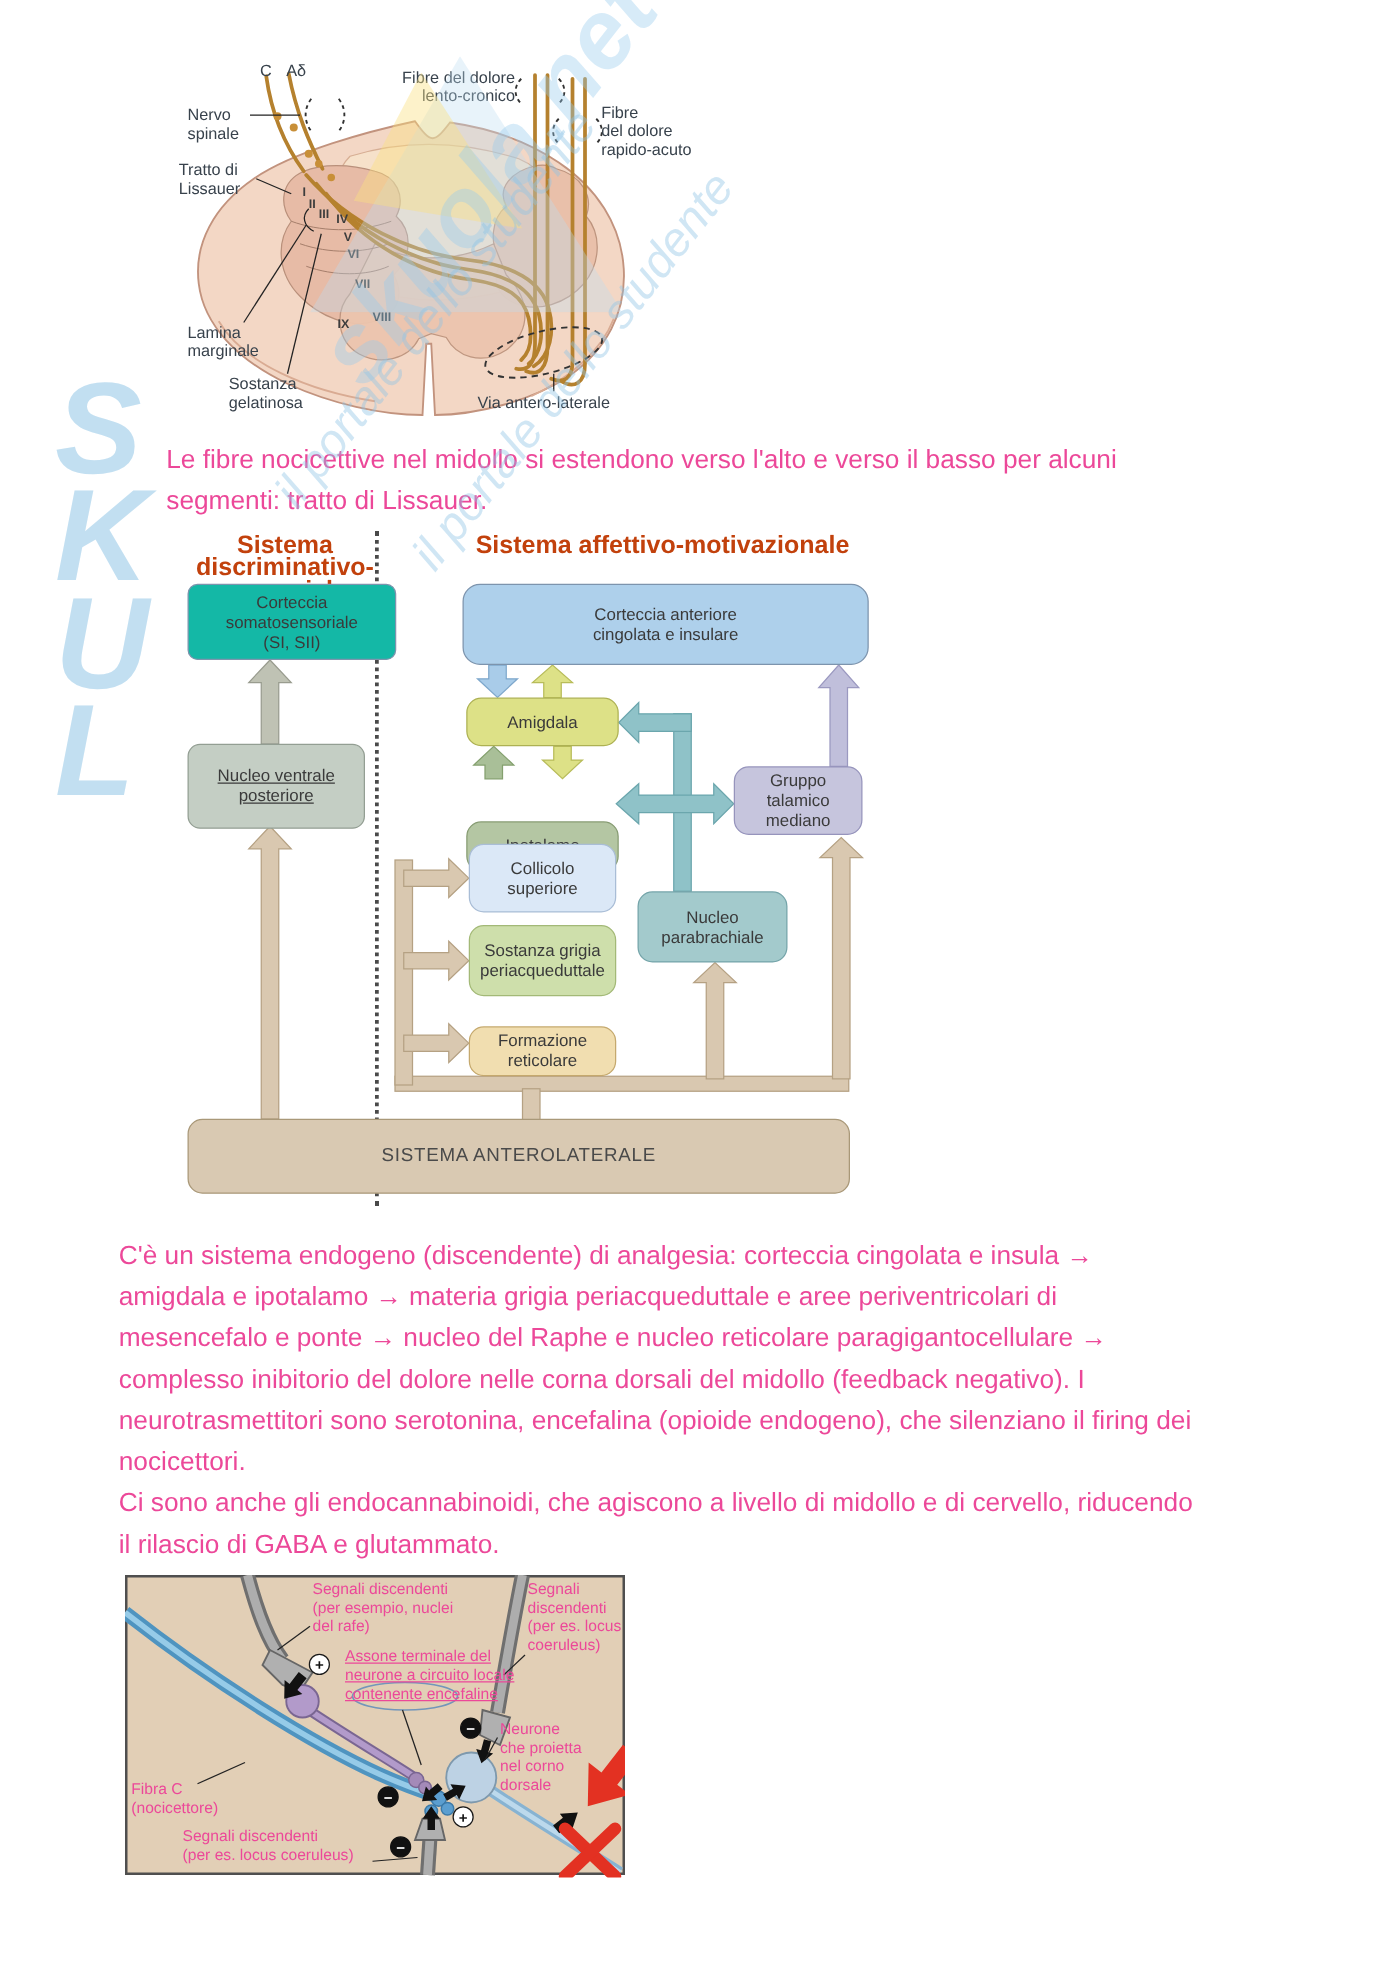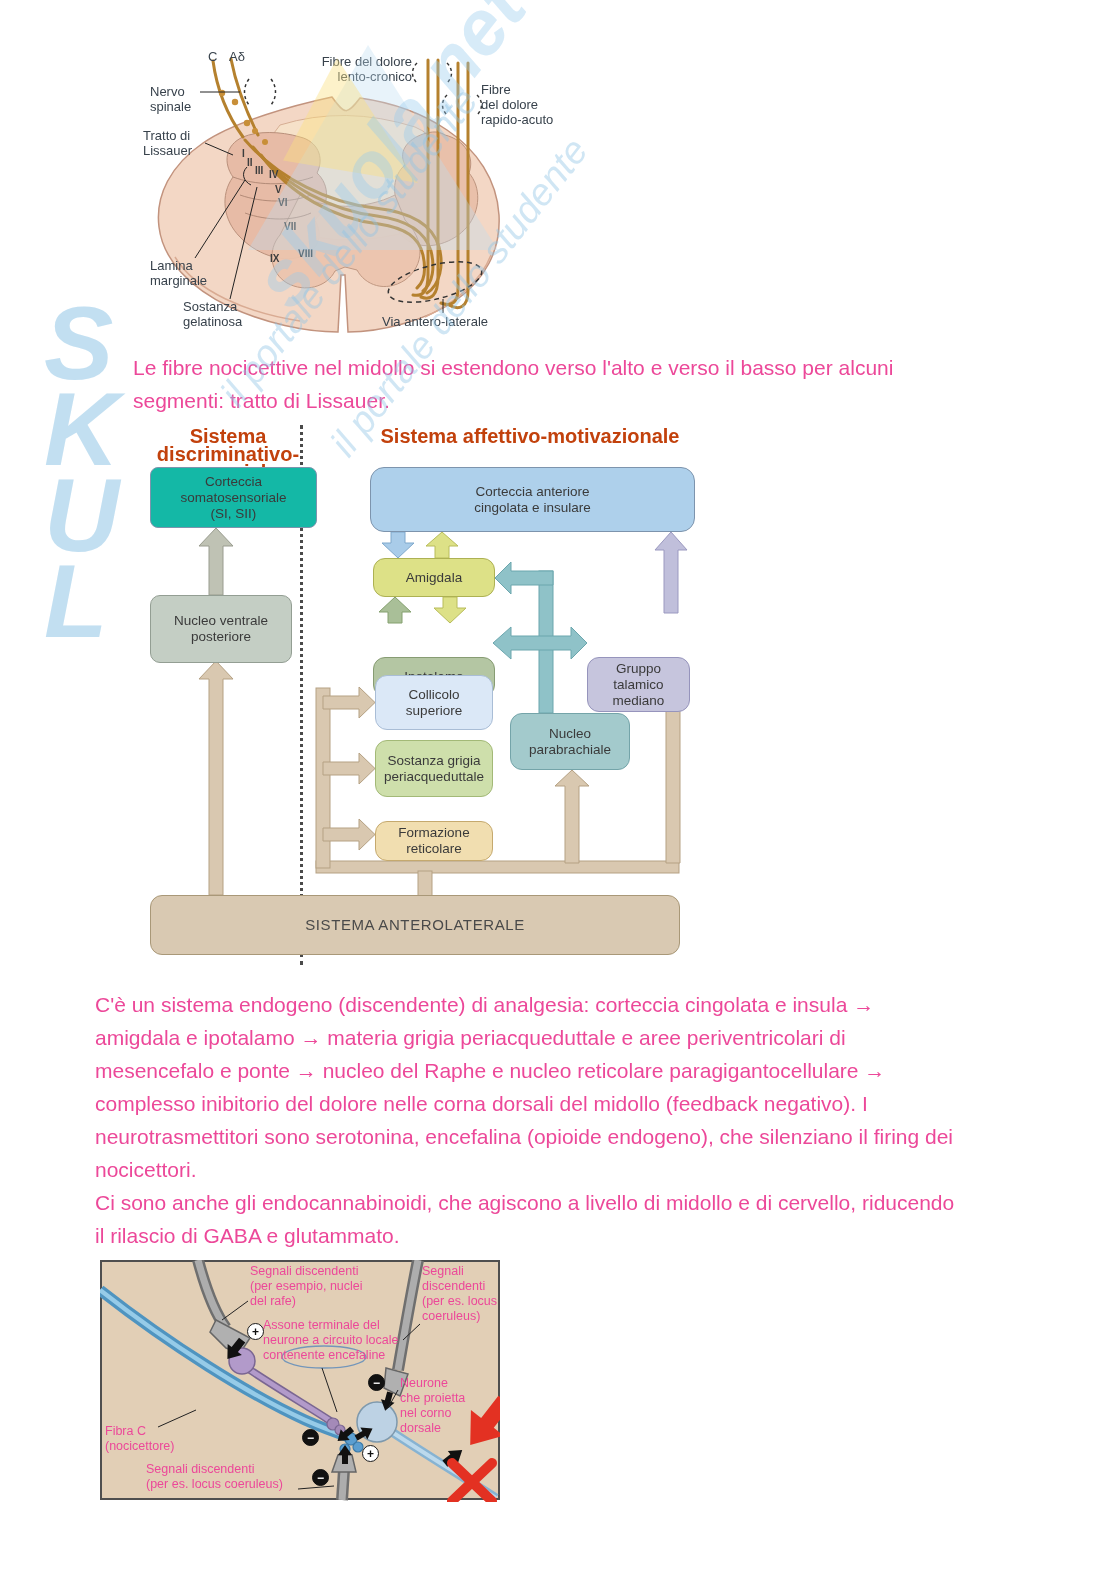--- a/index.html
+++ b/index.html
@@ -178,27 +178,27 @@
 
       <path fill="#c0bfdb" stroke="#9b99c0" stroke-width="1" d="M534,188 L534,125 L525,125 L541,107 L557,125 L548,125 L548,188 Z"></path>
     </svg>
     <div id="flow-dots"></div>
     <div class="fhead" style="left:2px;top:2px;width:192px;">Sistema
 discriminativo-sensoriale</div>
     <div class="fhead" style="left:240px;top:2px;width:320px;">Sistema affettivo-motivazionale</div>
     <div class="fbox" style="left:20px;top:42px;width:167px;height:61px;background:#14b8a6;border:1.5px solid #7d94ad;border-radius:8px;">Corteccia
 somatosensoriale
 (SI, SII)</div>
-    <div class="fbox" style="left:20px;top:170px;width:142px;height:68px;background:#c4cec4;border:1.5px solid #939e93;border-radius:10px;">Nucleo ventrale
+    <div class="fbox" style="left:20px;top:170px;width:142px;height:68px;background:#c4cec4;border:1.5px solid #939e93;border-radius:10px;text-decoration:underline;">Nucleo ventrale
 posteriore</div>
     <div class="fbox" style="left:240px;top:42px;width:325px;height:65px;background:#aed0eb;border:1.5px solid #7d94ad;border-radius:14px;">Corteccia anteriore
 cingolata e insulare</div>
     <div class="fbox" style="left:243px;top:133px;width:122px;height:39px;background:#dde187;border:1.5px solid #adb153;border-radius:12px;">Amigdala</div>
     <div class="fbox" style="left:243px;top:198px;width:122px;height:40px;background:#b4c6a3;border:1.5px solid #879c73;border-radius:12px;margin-top:34px;">Ipotalamo</div>
-    <div class="fbox" style="left:457px;top:188px;width:103px;height:55px;background:#c6c5dd;border:1.5px solid #9694bc;border-radius:12px;margin-top:44px;">Gruppo
+    <div class="fbox" style="left:457px;top:188px;width:103px;height:55px;background:#c6c5dd;border:1.5px solid #9694bc;border-radius:12px;">Gruppo
 talamico
 mediano</div>
     <div class="fbox" style="left:245px;top:250px;width:118px;height:55px;background:#dbe8f7;border:1.5px solid #a9bdd6;border-radius:12px;">Collicolo
 superiore</div>
     <div class="fbox" style="left:245px;top:315px;width:118px;height:57px;background:#cedfab;border:1.5px solid #a3b977;border-radius:12px;">Sostanza grigia
 periacqueduttale</div>
     <div class="fbox" style="left:245px;top:396px;width:118px;height:40px;background:#f1deb0;border:1.5px solid #c5a96e;border-radius:12px;">Formazione
 reticolare</div>
     <div class="fbox" style="left:380px;top:288px;width:120px;height:57px;background:#a3cacc;border:1.5px solid #74a4a9;border-radius:12px;">Nucleo
 parabrachiale</div>
@@ -291,21 +291,21 @@
       </g>
     </svg>
     
     <div class="lbl" style="left:150px;top:4px;width:140px;">Segnali discendenti
 (per esempio, nuclei
 del rafe)</div>
     <div class="lbl" style="left:322px;top:4px;width:78px;">Segnali
 discendenti
 (per es. locus
 coeruleus)</div>
-    <div class="lbl" style="left:163px;top:58px;width:175px;">Assone terminale del
+    <div class="lbl" style="left:176px;top:58px;width:175px;text-decoration:underline;">Assone terminale del
 neurone a circuito locale
 contenente encefaline</div>
     <div class="lbl" style="left:300px;top:116px;width:95px;">Neurone
 che proietta
 nel corno
 dorsale</div>
     <div class="lbl" style="left:5px;top:164px;width:95px;">Fibra C
 (nocicettore)</div>
     <div class="lbl" style="left:46px;top:202px;width:185px;">Segnali discendenti
 (per es. locus coeruleus)</div>

